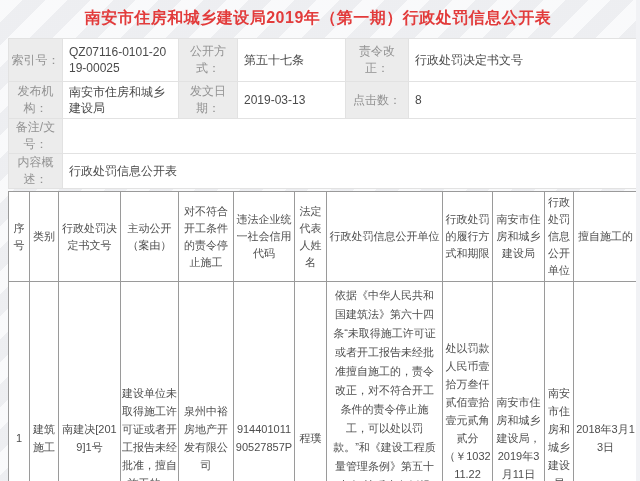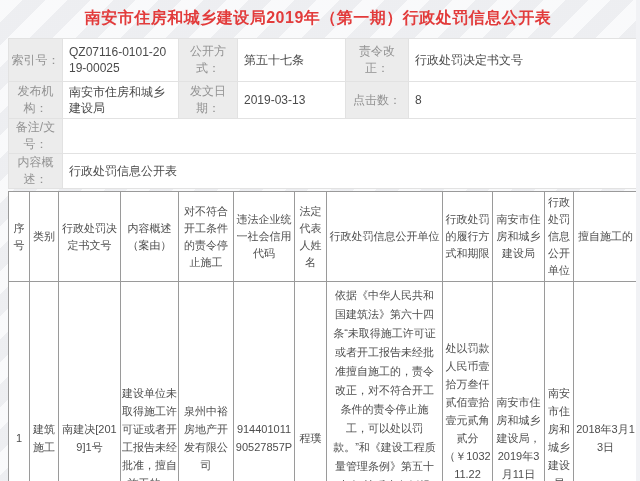--- a/index.html
+++ b/index.html
@@ -108,21 +108,21 @@
         <col style="width:50px">
       <col style="width:52px">
         <col style="width:29px">
         <col style="width:64px">
     </colgroup>
     <tbody>
         <tr>
       <th>序号</th>
       <th>类别</th>
       <th>行政处罚决定书文号</th>
-      <th>内容概述（案由）</th>
+      <th>主动公开（案由）</th>
       <th>对不符合开工条件的责令停止施工</th>
       <th>违法企业统一社会信用代码</th>
       <th>法定代表人姓名</th>
       <th>行政处罚信息公开单位</th>
       <th>行政处罚的履行方式和期限</th>
       <th>南安市住房和城乡建设局</th>
       <th>行政处罚信息公开单位</th>
       <th>擅自施工的</th>
     </tr>
     <tr>

